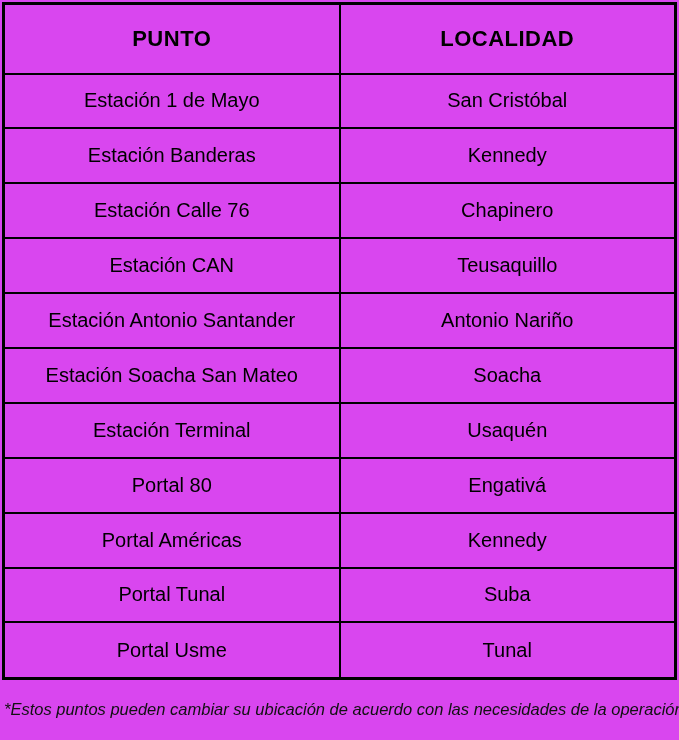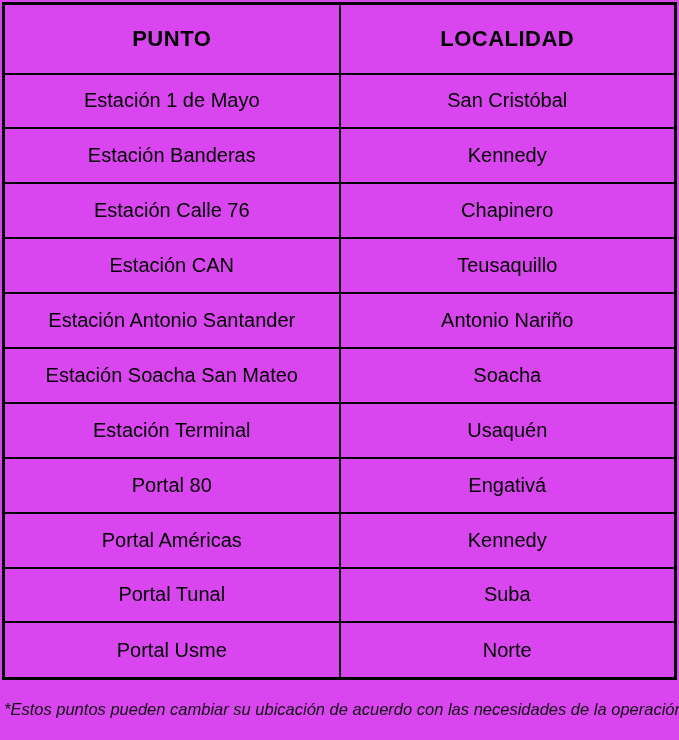--- a/index.html
+++ b/index.html
@@ -112,20 +112,20 @@
         <tr>
           <td>Portal Américas</td>
           <td>Kennedy</td>
         </tr>
         <tr>
           <td>Portal Tunal</td>
           <td>Suba</td>
         </tr>
         <tr>
           <td>Portal Usme</td>
-          <td>Norte</td>
+          <td>Tunal</td>
         </tr>
       </tbody>
   </table>
 
   <div class="footnote">*Estos puntos pueden cambiar su ubicación de acuerdo con las necesidades de la operación</div>
 
 </div>
 
 </body></html>

